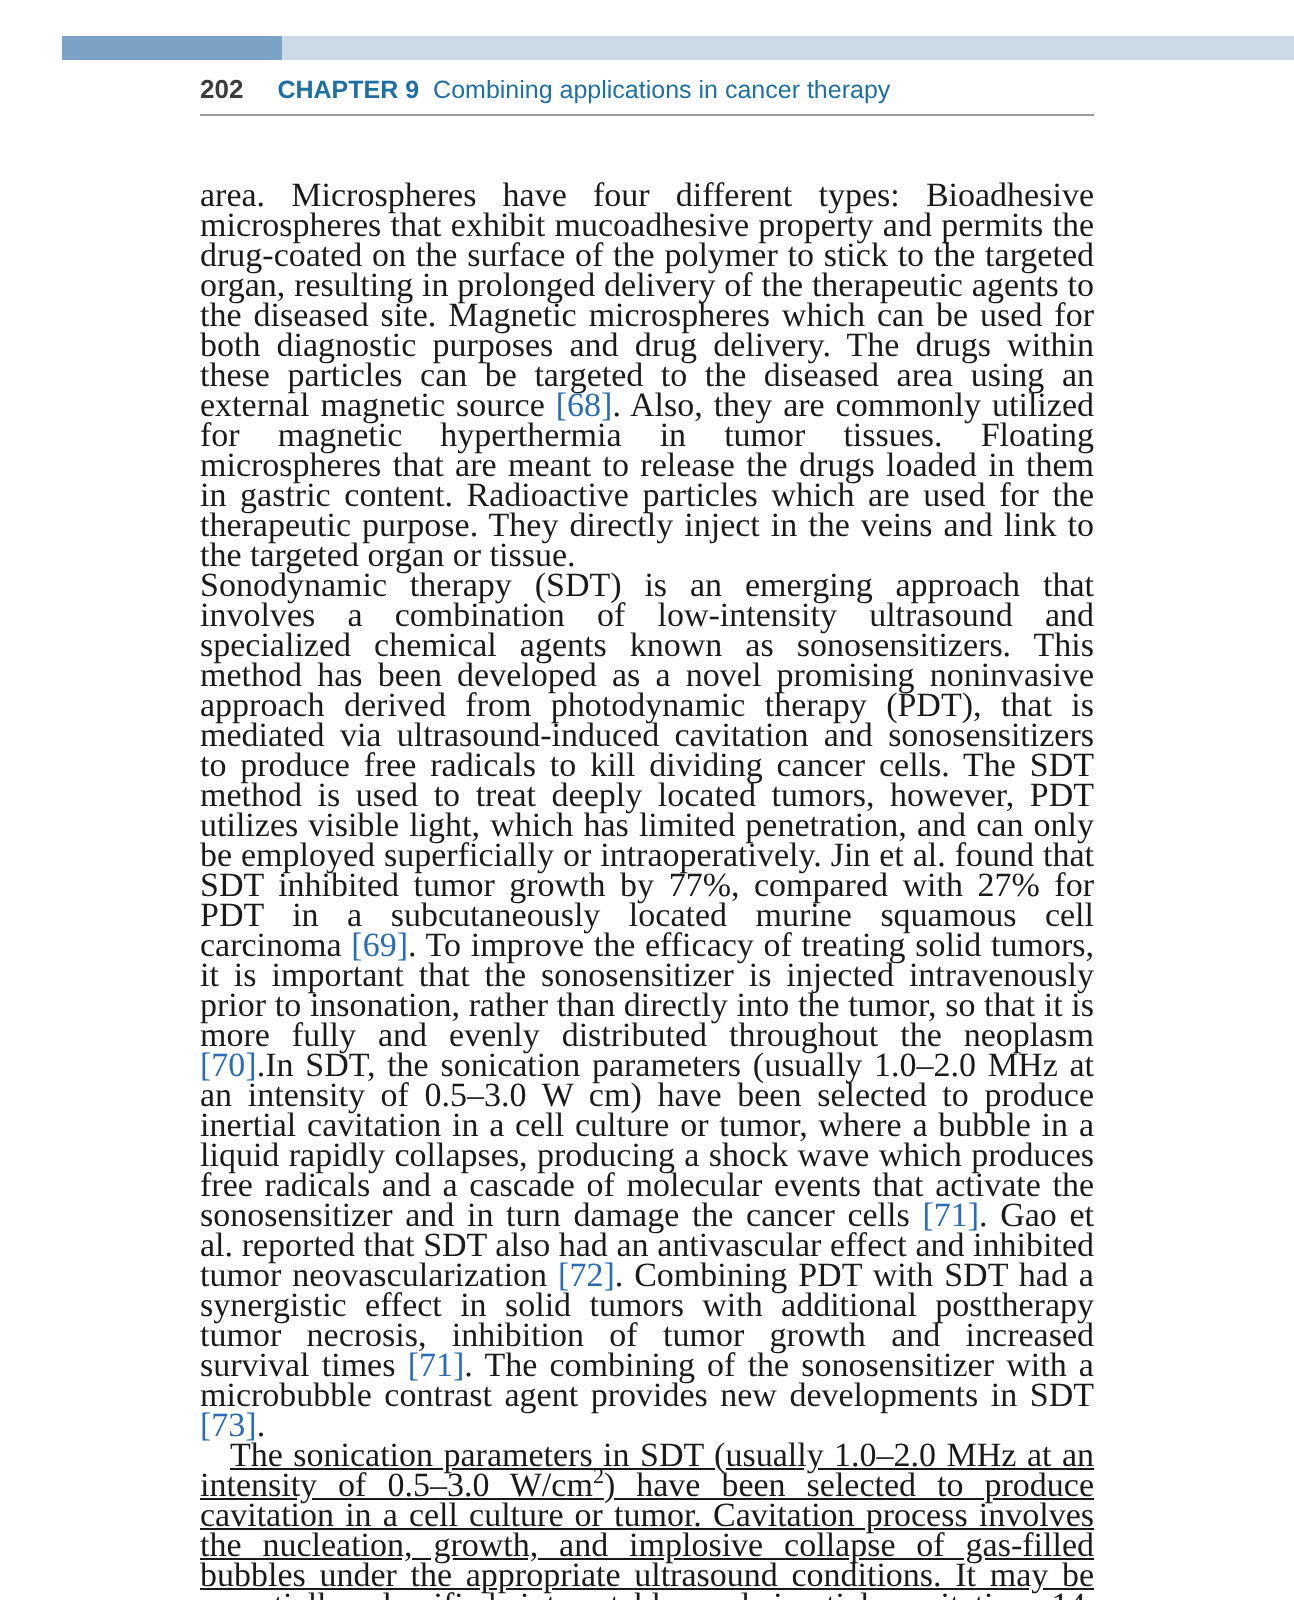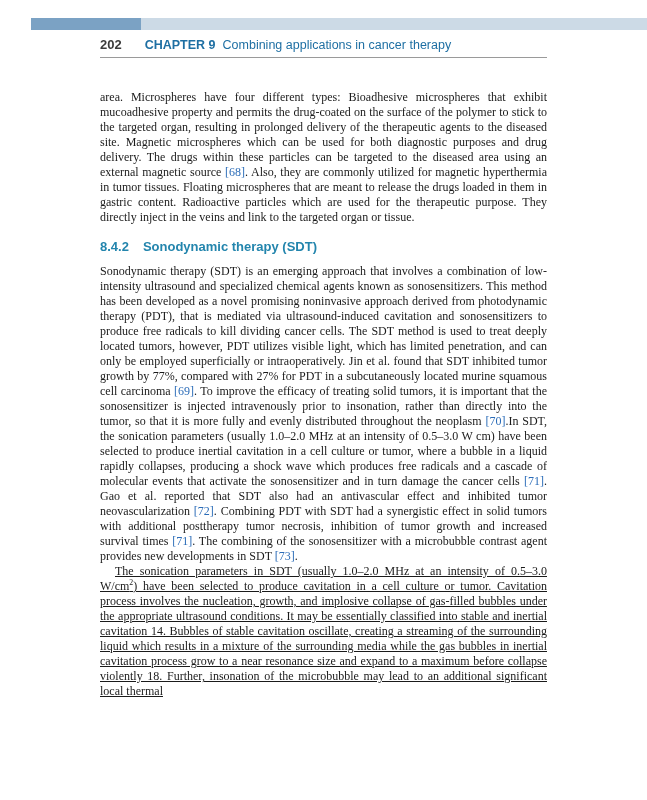--- a/index.html
+++ b/index.html
@@ -34,21 +34,21 @@
     left: 100px;
     width: 460px;
     font-family: "Liberation Sans", sans-serif;
     font-size: 12.5px;
     white-space: nowrap;
   }
   .page-num {
     font-weight: bold;
     color: #3c3c3c;
     font-size: 13px;
-    margin-right: 23px;
+    margin-right: 17px;
   }
   .chapter-label {
     font-weight: bold;
     color: var(--header-blue, #1e6fa3);
     margin-right: 7px;
   }
   .chapter-title {
     color: var(--header-blue, #1e6fa3);
     font-weight: normal;
   }
@@ -59,21 +59,21 @@
     width: 447px;
     border-top: 1px solid #9a9a9a;
   }
   .content {
     position: absolute;
     top: 90px;
     left: 100px;
     width: 447px;
   }
   .para {
-    font-size: 12px;
+    font-size: 17px;
     line-height: 15px;
     text-align: justify;
     color: #1a1a1a;
   }
   .para.indent { text-indent: 15px; text-decoration: underline; }
   .section-heading {
     font-family: "Liberation Sans", sans-serif;
     font-size: 13px;
     font-weight: bold;
     color: var(--heading-blue, #2385ad);
@@ -98,22 +98,19 @@
 
   <div class="running-head">
     <span class="page-num">202</span><span class="chapter-label">CHAPTER 9</span><span class="chapter-title">Combining applications in cancer therapy</span>
   </div>
 
   <div class="head-rule"></div>
 
   <div class="content">
     <p class="para"><span>area. Microspheres have four different types: Bioadhesive microspheres that exhibit mucoadhesive property and permits the drug-coated on the surface of the polymer to stick to the targeted organ, resulting in prolonged delivery of the therapeutic agents to the diseased site. Magnetic microspheres which can be used for both diagnostic purposes and drug delivery. The drugs within these particles can be targeted to the diseased area using an external magnetic source </span><span class="cite">[68]</span><span>. Also, they are commonly utilized for magnetic hyperthermia in tumor tissues. Floating microspheres that are meant to release the drugs loaded in them in gastric content. Radioactive particles which are used for the therapeutic purpose. They directly inject in the veins and link to the targeted organ or tissue.</span></p>
 
-    <h2 class="section-heading">
-      <span class="section-number">8.4.2</span><span class="section-title">Sonodynamic therapy (SDT)</span>
-    </h2>
 
     <p class="para"><span>Sonodynamic therapy (SDT) is an emerging approach that involves a combination of low-intensity ultrasound and specialized chemical agents known as sonosensitizers. This method has been developed as a novel promising noninvasive approach derived from photodynamic therapy (PDT), that is mediated via ultrasound-induced cavitation and sonosensitizers to produce free radicals to kill dividing cancer cells. The SDT method is used to treat deeply located tumors, however, PDT utilizes visible light, which has limited penetration, and can only be employed superficially or intraoperatively. Jin et al. found that SDT inhibited tumor growth by 77%, compared with 27% for PDT in a subcutaneously located murine squamous cell carcinoma </span><span class="cite">[69]</span><span>. To improve the efficacy of treating solid tumors, it is important that the sonosensitizer is injected intravenously prior to insonation, rather than directly into the tumor, so that it is more fully and evenly distributed throughout the neoplasm </span><span class="cite">[70]</span><span>.In SDT, the sonication parameters (usually 1.0–2.0 MHz at an intensity of 0.5–3.0 W cm) have been selected to produce inertial cavitation in a cell culture or tumor, where a bubble in a liquid rapidly collapses, producing a shock wave which produces free radicals and a cascade of molecular events that activate the sonosensitizer and in turn damage the cancer cells </span><span class="cite">[71]</span><span>. Gao et al. reported that SDT also had an antivascular effect and inhibited tumor neovascularization </span><span class="cite">[72]</span><span>. Combining PDT with SDT had a synergistic effect in solid tumors with additional posttherapy tumor necrosis, inhibition of tumor growth and increased survival times </span><span class="cite">[71]</span><span>. The combining of the sonosensitizer with a microbubble contrast agent provides new developments in SDT </span><span class="cite">[73]</span><span>.</span></p>
 
     <p class="para indent"><span>The sonication parameters in SDT (usually 1.0–2.0 MHz at an intensity of 0.5–3.0 W/cm</span><sup>2</sup><span>) have been selected to produce cavitation in a cell culture or tumor. Cavitation process involves the nucleation, growth, and implosive collapse of gas-filled bubbles under the appropriate ultrasound conditions. It may be essentially classified into stable and inertial cavitation 14. Bubbles of stable cavitation oscillate, creating a streaming of the surrounding liquid which results in a mixture of the surrounding media while the gas bubbles in inertial cavitation process grow to a near resonance size and expand to a maximum before collapse violently 18. Further, insonation of the microbubble may lead to an additional significant local thermal</span></p>
   </div>
 
 </div>
 
 </body></html>

